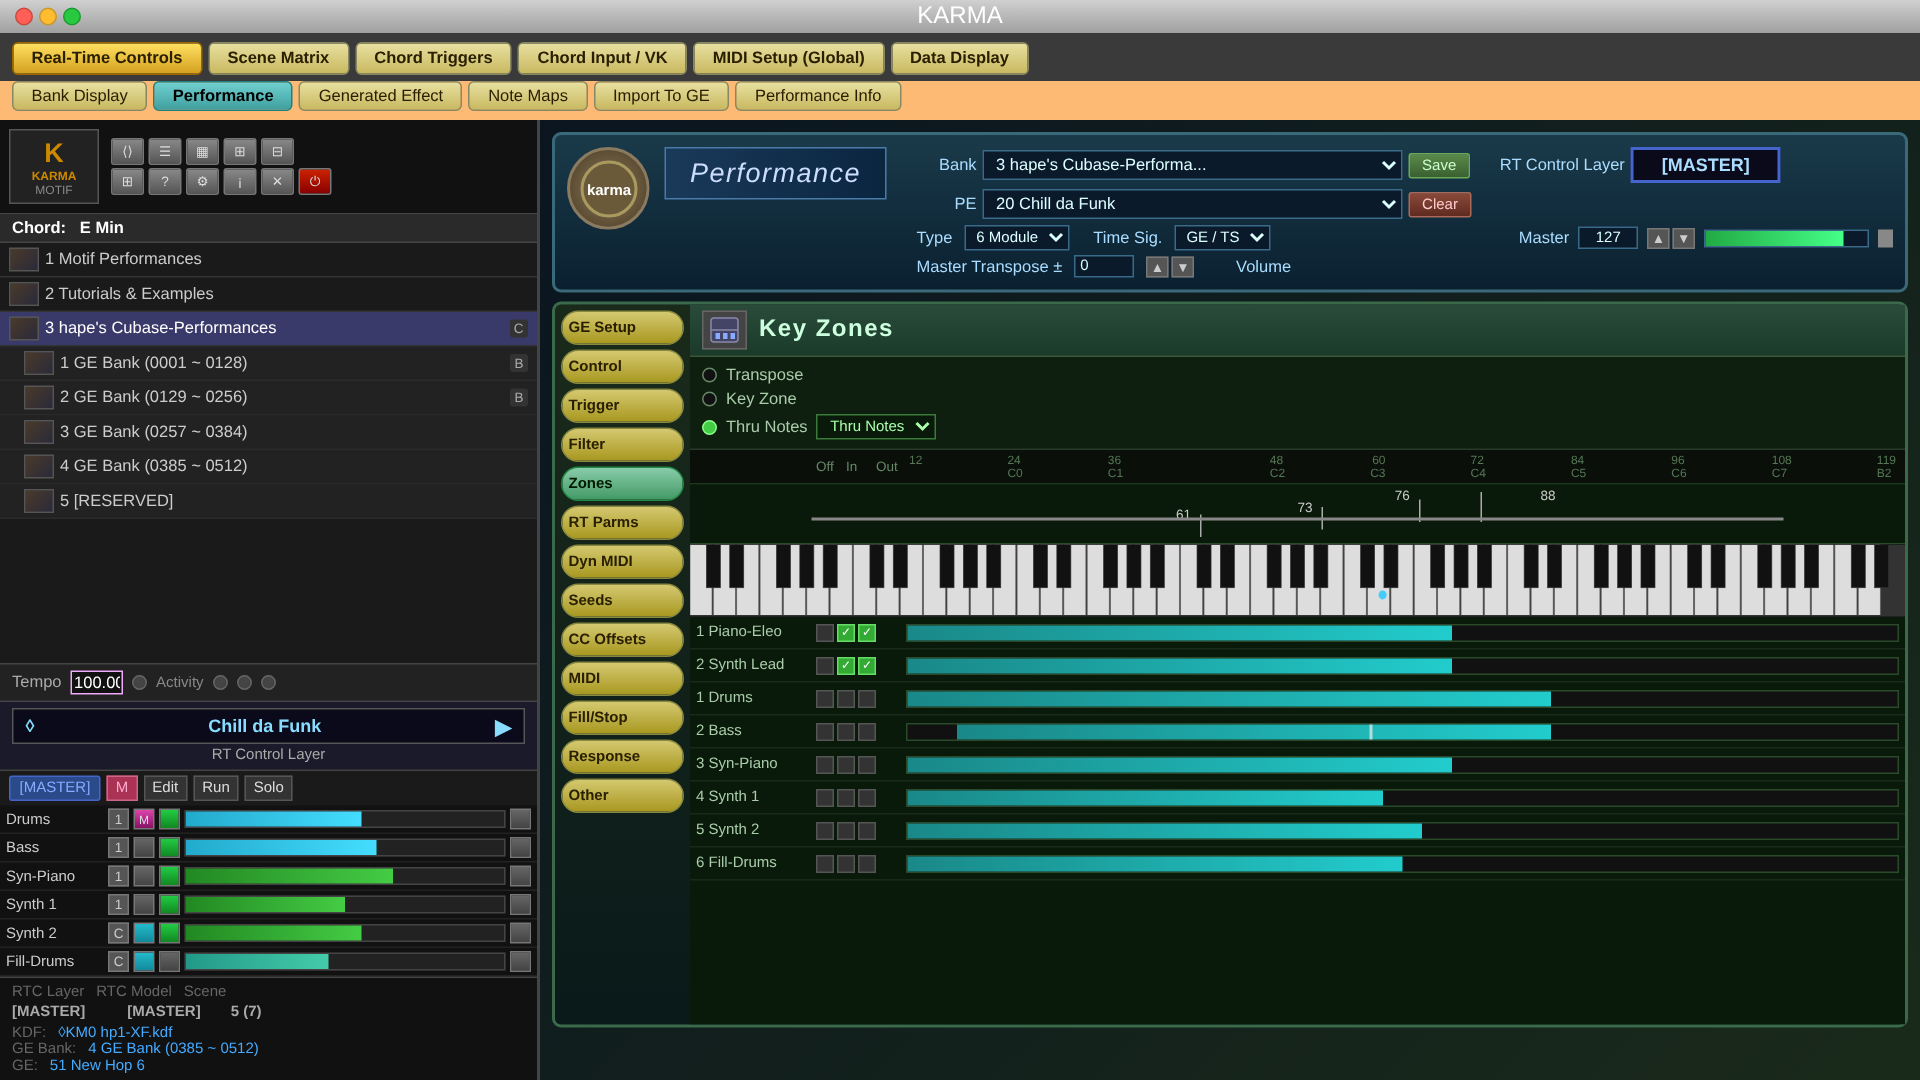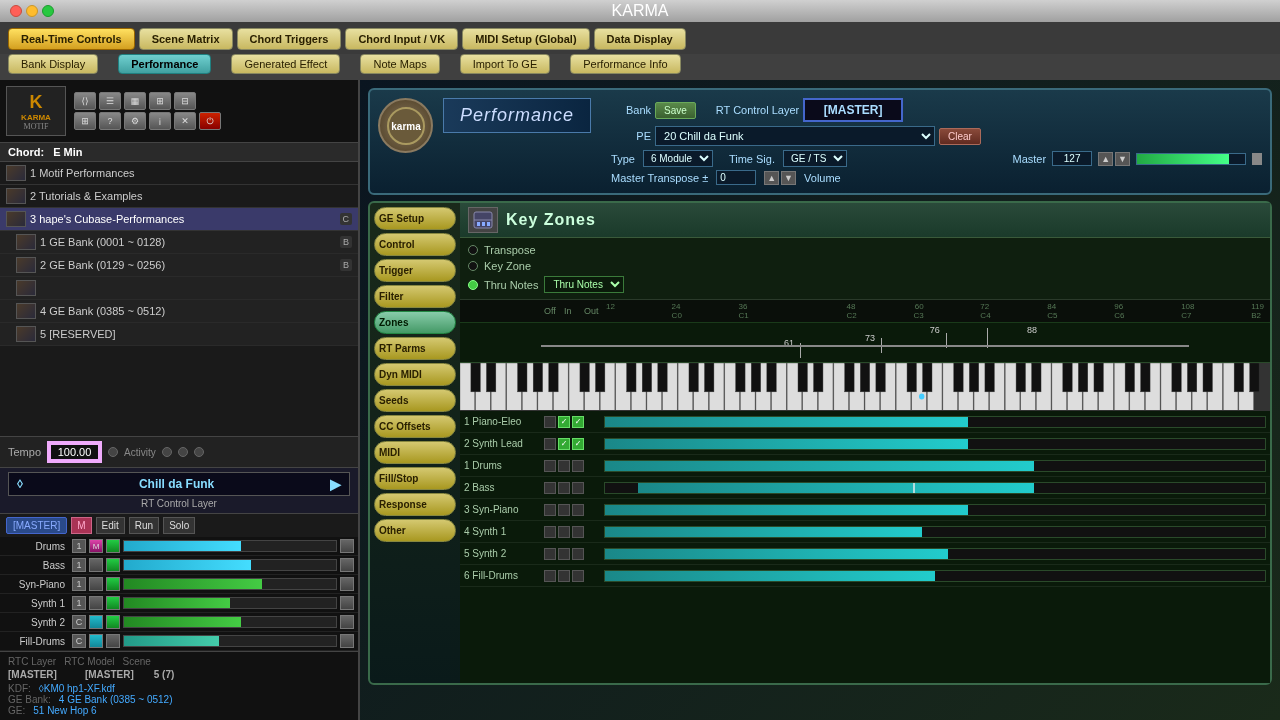--- a/index.html
+++ b/index.html
@@ -58,24 +58,24 @@
       cursor: pointer;
       white-space: nowrap;
     }
     .nav-btn.active {
       background: linear-gradient(to bottom, #ffe060, #d4a020);
       border-color: #996600;
     }
 
     
     #second-nav {
-      background: #404040;
+      background: #fdba74;
       padding: 0 8px 6px 8px;
       display: flex;
-      gap: 20px;
+      gap: 4px;
     }
     .nav-btn2 {
       background: linear-gradient(to bottom, #e8e0a0, #c8b860);
       border: 1px solid #888860;
       border-radius: 4px;
       padding: 3px 12px;
       font-size: 11px;
       color: #2a2000;
       cursor: pointer;
     }
@@ -121,21 +121,21 @@
       align-items: center;
       justify-content: center;
       font-size: 9px;
       color: #aaa;
     }
     #logo-k {
       font-size: 18px;
       font-weight: bold;
       color: #cc8800;
     }
-    #logo-sub { font-size: 8px; color: #888; font-family: Liberation Serif, serif; }
+    #logo-sub { font-size: 8px; color: #888; }
 
     
     #toolbar-icons {
       display: flex;
       flex-direction: column;
       gap: 2px;
     }
     .icon-row { display: flex; gap: 3px; }
     .tool-icon {
       width: 22px; height: 18px;
@@ -211,24 +211,24 @@
       background: #222;
       border-top: 1px solid #444;
       display: flex;
       align-items: center;
       gap: 6px;
       font-size: 11px;
       color: #aaa;
     }
     #tempo-value {
       background: #111;
-      border: 4px solid #f0abfc;
+      border: 1px solid #f0abfc;
       color: #fff;
       font-size: 11px;
-      width: 55px;
+      width: 35px;
       text-align: center;
       padding: 1px;
     }
     .tempo-indicator {
       width: 10px; height: 10px;
       border-radius: 50%;
       background: #444;
       border: 1px solid #666;
     }
 
@@ -299,21 +299,20 @@
       display: flex;
       align-items: center;
       padding: 2px 4px;
       gap: 3px;
       border-bottom: 1px solid #222;
     }
     .rt-row-label {
       width: 65px;
       font-size: 10px;
       color: #ccc;
-      text-align: right;
       padding-right: 4px;
     }
     .rt-num-badge {
       width: 14px; height: 14px;
       background: #555;
       border: 1px solid #777;
       display: flex; align-items: center; justify-content: center;
       font-size: 9px;
       color: #ccc;
       flex-shrink: 0;
@@ -760,20 +759,21 @@
           <span class="playlist-name">1 GE Bank (0001 ~ 0128)</span>
           <span class="playlist-badge">B</span>
         </div>
         <div class="sub-playlist-item">
           <div class="playlist-thumb"></div>
           <span class="playlist-name">2 GE Bank (0129 ~ 0256)</span>
           <span class="playlist-badge">B</span>
         </div>
         <div class="sub-playlist-item">
           <div class="playlist-thumb"></div>
+          <span class="playlist-name">3 GE Bank (0257 ~ 0384)</span>
         </div>
         <div class="sub-playlist-item">
           <div class="playlist-thumb"></div>
           <span class="playlist-name">4 GE Bank (0385 ~ 0512)</span>
         </div>
         <div class="sub-playlist-item">
           <div class="playlist-thumb"></div>
           <span class="playlist-name">5 [RESERVED]</span>
         </div>
       </div>
@@ -907,20 +907,23 @@
           </div>
 
           <div id="perf-title-box">
             <span>Performance</span>
           </div>
 
           <div style="flex:1; margin-left:10px;">
 
             <div class="perf-row">
               <span class="perf-label">Bank</span>
+              <select class="perf-dropdown">
+                <option>3 hape's Cubase-Performa...</option>
+              </select>
               <button class="perf-btn">Save</button>
               <span class="rt-control-label" style="margin-left:16px;">RT Control Layer</span>
               <div class="master-display">[MASTER]</div>
             </div>
 
             <div class="perf-row">
               <span class="perf-label">PE</span>
               <select class="perf-dropdown">
                 <option>20 Chill da Funk</option>
               </select>
@@ -950,21 +953,21 @@
               </div>
             </div>
 
             <div class="perf-row2" style="margin-top:3px;">
               <span>Master Transpose ±</span>
               <input class="small-dropdown" type="text" style="width: 40px;" value="0">
               <div style="display:flex;align-items:center;gap:2px;">
                 <button style="background:#555;border:1px solid #777;color:#ccc;font-size:9px;padding:1px 2px;cursor:pointer;">▲</button>
                 <button style="background:#555;border:1px solid #777;color:#ccc;font-size:9px;padding:1px 2px;cursor:pointer;">▼</button>
               </div>
-              <span style="">Volume</span>
+              <span style="margin-left:20px;">Volume</span>
             </div>
           </div>
         </div>
       </div>
 
       <div id="keyzones-container">
 
         <div id="kz-left-buttons">
           <button class="kz-btn">GE Setup</button>
           <button class="kz-btn">Control</button>

